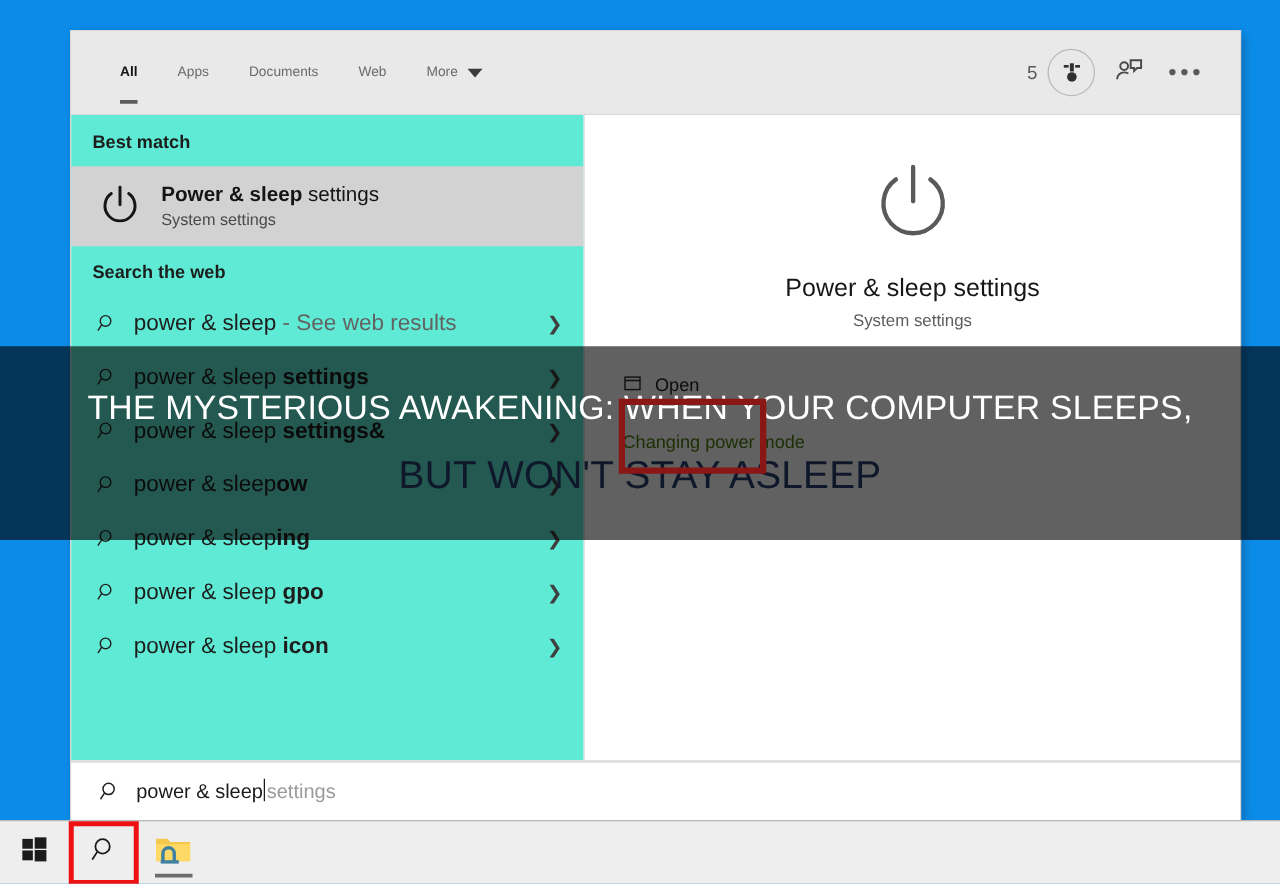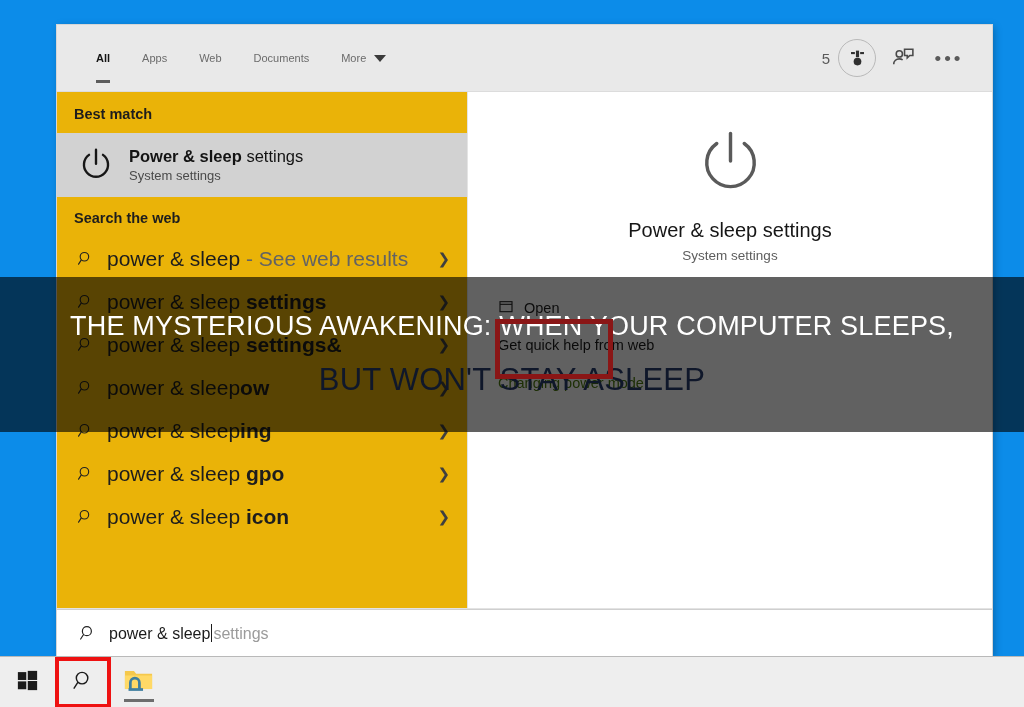--- a/index.html
+++ b/index.html
@@ -75,21 +75,21 @@
     border: 1.5px solid #b9b9b9;
     display: flex; align-items: center; justify-content: center;
   }
   .dots { letter-spacing: 3px; font-size: 19px; color: #5a5a5a; line-height: 1; }
 
   
   #panel-body { display: flex; flex: 1 1 auto; min-height: 0; }
 
   #results {
     width: 410px;
-    background: #eab308;
+    background: #5eead4;
     flex: 0 0 auto;
     padding-top: 1px;
   }
   .section-head {
     font-size: 14.5px; font-weight: 700; color: #1d1d1d;
     padding: 13px 0 11px 17px;
   }
   .best-match {
     background: #d2d2d2;
     display: flex; align-items: center;
@@ -107,21 +107,21 @@
   .bm-title b { font-weight: 700; }
   .bm-sub { font-size: 13px; color: #4a4a4a; padding-top: 2px; }
 
   .result-row {
     height: 43px;
     display: flex; align-items: center;
     padding-left: 20px; padding-right: 17px;
     cursor: default;
   }
   .r-icon { width: 30px; flex: 0 0 auto; display: flex; align-items: center; }
-  .r-label { font-size: 21px; color: #1d1d1d; white-space: nowrap; }
+  .r-label { font-size: 18px; color: #1d1d1d; white-space: nowrap; }
   .r-label b { font-weight: 700; }
   .r-label .muted { color: #636363; }
   .r-chev { margin-left: auto; color: #3f3f3f; font-size: 15px; }
 
   
   #preview {
     flex: 1 1 auto;
     background: #ffffff;
     border-left: 1px solid #e4e4e4;
     display: flex; flex-direction: column; align-items: center;
@@ -246,24 +246,24 @@
 
     <div id="tabbar">
       <div class="tabs">
         <div class="tab active">
           <span>All</span>
         </div>
         <div class="tab">
           <span>Apps</span>
         </div>
         <div class="tab">
+          <span>Documents</span>
+        </div>
+        <div class="tab">
           <span>Web</span>
-        </div>
-        <div class="tab">
-          <span>Documents</span>
         </div>
         <div class="tab">
           <span>More</span>
           <span class="caret"></span>
         </div>
       </div>
 
       <div class="tabbar-right">
         <span class="reward-count">5</span>
         <div class="icon-btn">
@@ -407,21 +407,20 @@
             <span>
               <svg width="16" height="16" viewBox="0 0 24 24" fill="none" stroke="#2a2a2a" stroke-width="1.7">
                 <rect x="3" y="4" width="18" height="15"></rect>
                 <line x1="3" y1="8" x2="21" y2="8"></line>
               </svg>
             </span>
             <span>Open</span>
           </div>
         </div>
 
-        <div class="pv-section-label">Get quick help from web</div>
         <div class="pv-help-item">
           <span>Changing power mode</span>
         </div>
       </div>
 
     </div>
 
     <div id="searchbox">
       <span class="sb-icon">
         <svg width="18" height="18" viewBox="0 0 24 24" fill="none" stroke="#222" stroke-width="1.6" stroke-linecap="round">

